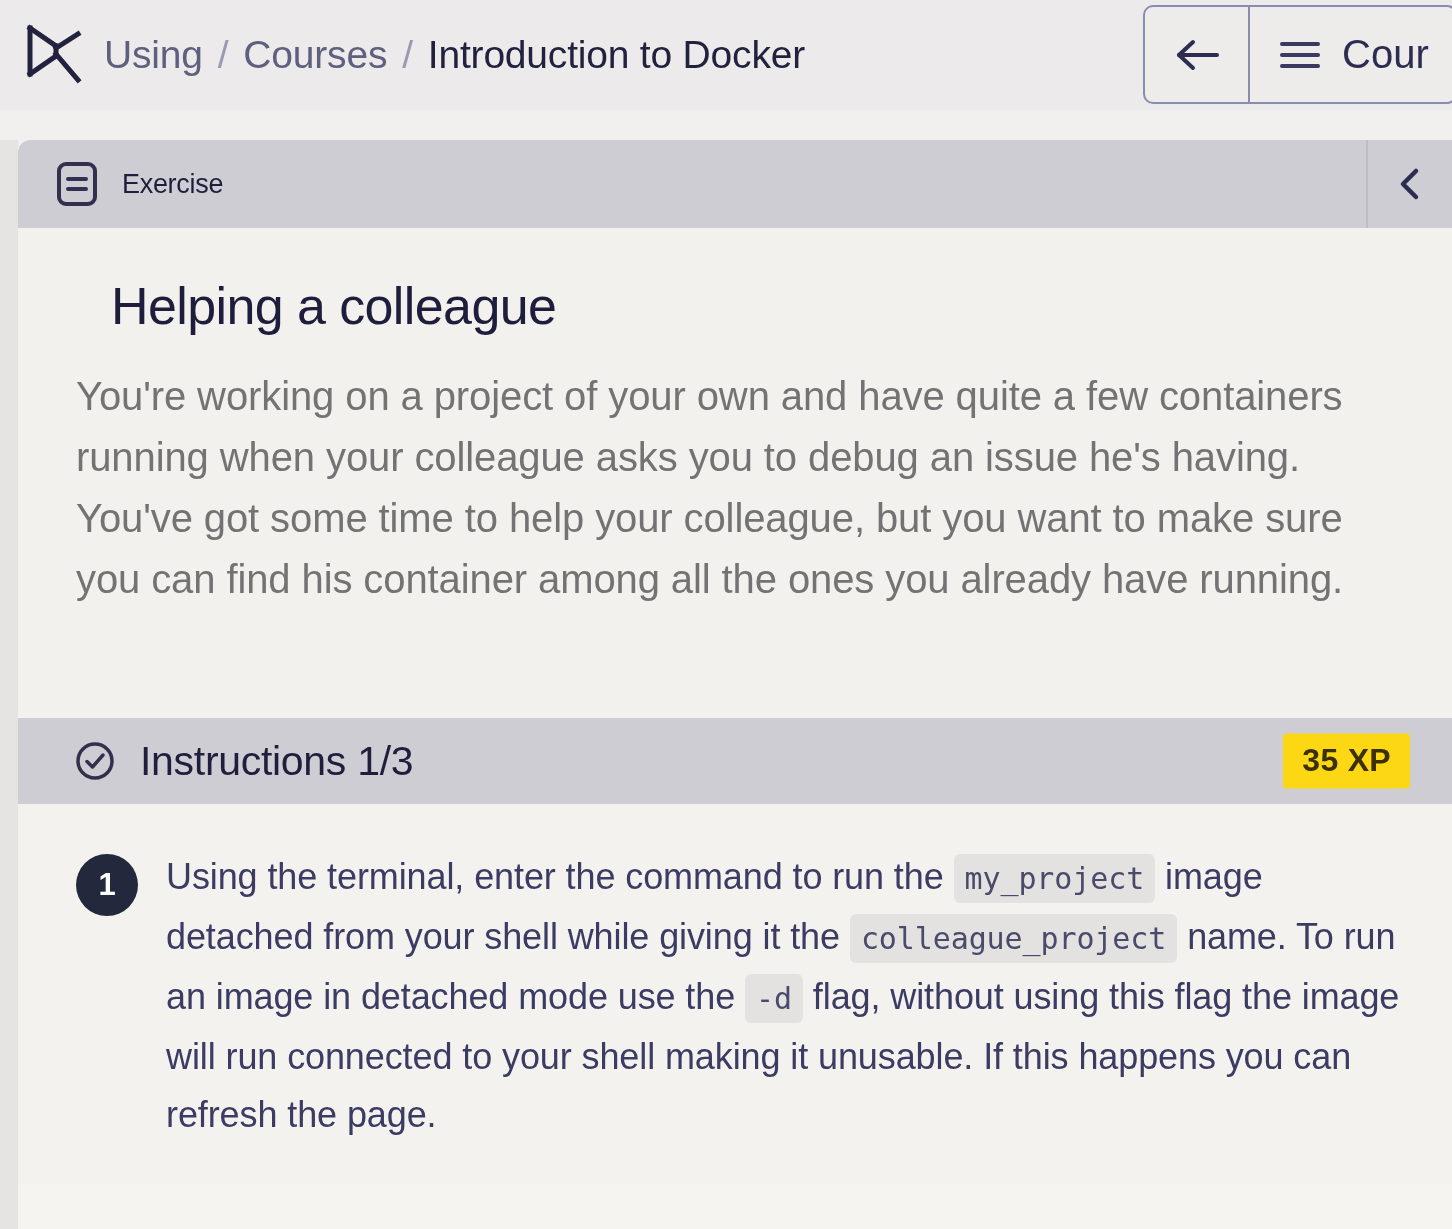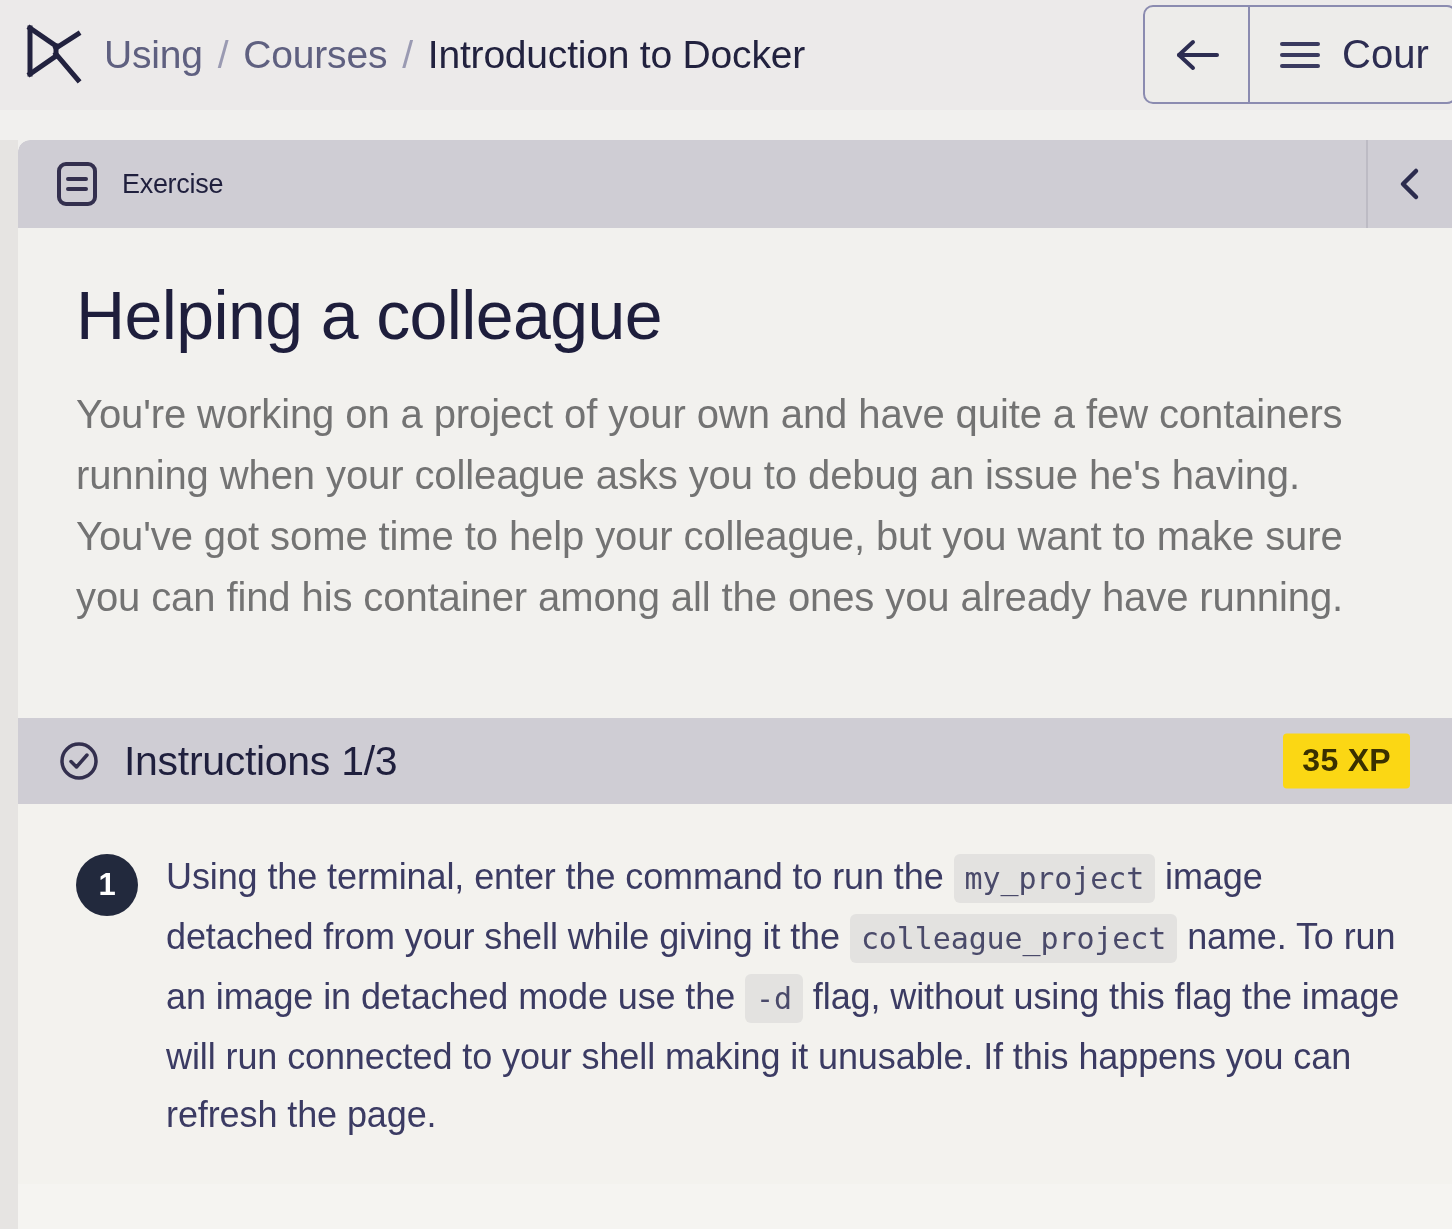--- a/index.html
+++ b/index.html
@@ -156,42 +156,43 @@
   }
   .chevron-left-svg { width: 34px; height: 40px; display: block; }
 
   
   .exercise-body {
     background: #f2f1ee;
     padding: 48px 55px 60px 58px;
     height: 490px;
   }
   .exercise-heading {
-    font-size: 68px;
+    font-size: 52px;
     font-weight: 400;
     color: #1e1e3c;
     letter-spacing: -0.6px;
     margin-bottom: 30px;
+    margin-left: 35px;
   }
   .exercise-paragraph {
     font-size: 40px;
     line-height: 61px;
     color: #737373;
     max-width: 1350px;
     letter-spacing: -0.1px;
   }
 
   
   .instructions-bar {
     position: relative;
     height: 86px;
     background: #cfcdd4;
     display: flex;
     align-items: center;
-    padding-left: 40px;
+    padding-left: 56px;
   }
   .check-icon-svg { width: 42px; height: 42px; display: block; flex: 0 0 auto; }
   .instructions-title {
     margin-left: 24px;
     font-size: 41px;
     color: #1f1f3d;
     letter-spacing: -0.3px;
   }
   .xp-badge {
     position: absolute;

